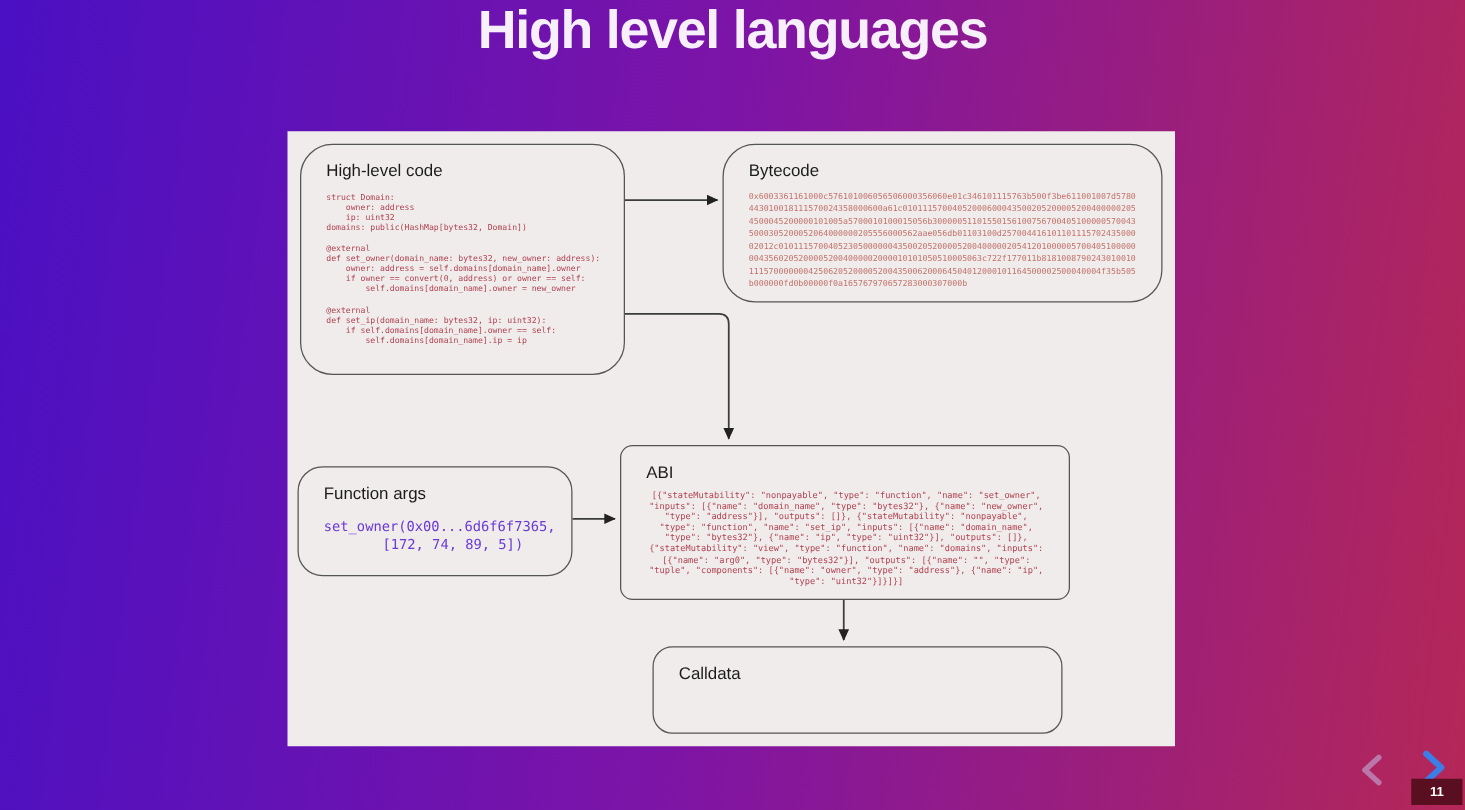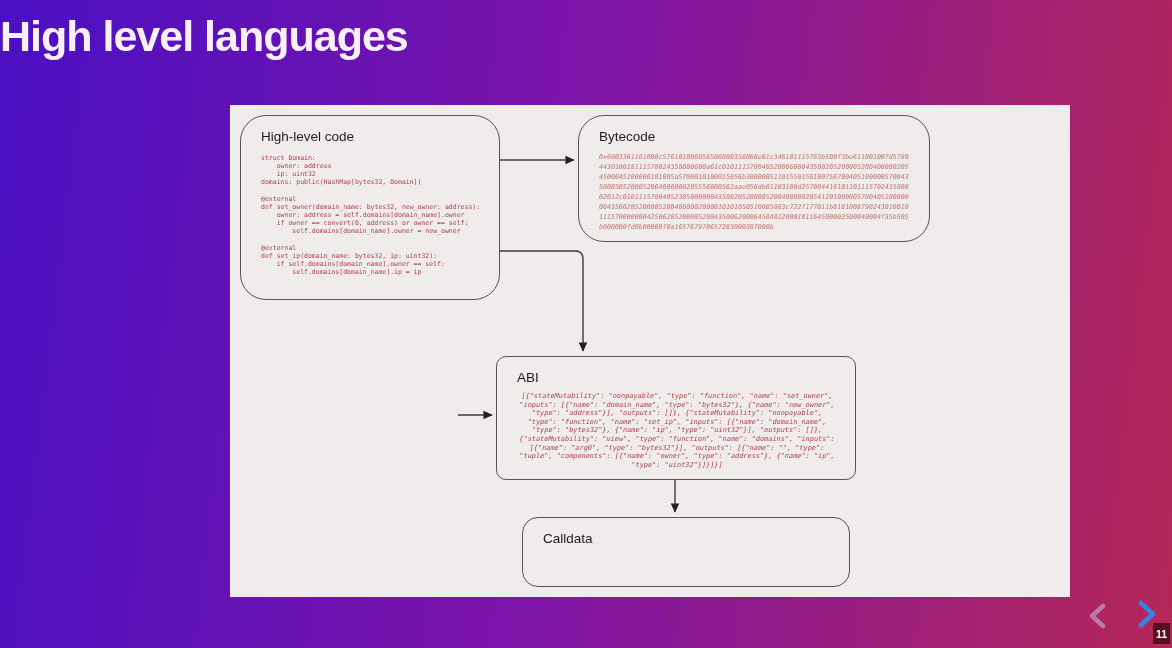--- a/index.html
+++ b/index.html
@@ -6,40 +6,40 @@
   html, body { margin: 0; padding: 0; }
   body {
     width: 1172px; height: 648px; overflow: hidden;
     font-family: "Liberation Sans", sans-serif;
   }
   .stage {
     position: relative; width: 1172px; height: 648px;
     background: linear-gradient(97deg, #4a10c3 0%, #7d14a7 48%, #b42757 100%);
   }
   .slide-title {
-    position: absolute; top: 12px; left: 0; right: 0;
-    margin: 0; text-align: left;
+    position: absolute; top: 0; left: 0; right: 0;
+    margin: 0; text-align: center;
     color: #f7f0fb; font-size: 43px; font-weight: bold; letter-spacing: -1px;
   }
   .panel {
     position: absolute; left: 230px; top: 105px;
-    width: 840px; height: 492px; background: #efeceb; padding-left: 28px;
+    width: 710px; height: 492px; background: #efeceb; padding-left: 28px;
   }
   .connectors { position: absolute; left: 0; top: 0; pointer-events: none; }
   .box {
     position: absolute; border: 1.6px solid #555; border-radius: 26px;
     background: #efeceb; padding: 13px 18px 0 20px;
   }
   .box-title { font-size: 13.5px; color: #1c1c1c; }
   .box-high-level { left: 10px; top: 10px; width: 260px; height: 185px; }
   .box-bytecode   { left: 348px; top: 10px; width: 352px; height: 127px; }
   .box-funcargs   { left: 8px;  top: 268px; width: 220px; height: 88px; border-radius: 20px; }
   .box-abi        { left: 266px; top: 251px; width: 360px; height: 124px; border-radius: 10px; }
   .box-calldata   { left: 282px; top: 412px; width: 328px; height: 70px; border-radius: 16px; margin-left: 10px; }
-  .mono { font-family: "DejaVu Sans Mono", monospace; font-style: italic; }
+  .mono { font-family: "DejaVu Sans Mono", monospace; }
   .hl-code {
     margin: 10px 0 0 0; white-space: pre;
     font-family: "DejaVu Sans Mono", monospace;
     font-size: 6.5px; line-height: 8.15px; color: #b0404f;
   }
   .bytecode-text {
     margin-top: 8px; font-size: 6.6px; line-height: 10px;
     color: #c3736b; word-break: break-all; white-space: normal;
   }
   .abi-text {
@@ -55,21 +55,21 @@
     color: #8a5cd9; word-break: break-all; white-space: pre-wrap;
   }
   .nav-btn {
     position: absolute; width: 28px; height: 32px;
     background: transparent; border: none; padding: 0; cursor: pointer;
   }
   .nav-prev { left: 1084px; top: 600px; }
   .nav-next { left: 1132px; top: 598px; }
   .page-badge {
     position: absolute; right: 2px; bottom: 4px;
-    width: 17px; height: 21px; background: #5a0f20;
+    width: 41px; height: 21px; background: #5a0f20;
     color: #ffffff; font-size: 10.5px; font-weight: bold;
     display: flex; align-items: center; justify-content: center;
   }
 </style>
 </head>
 <body>
 
 <div class="stage">
 
   <h1 class="slide-title">High level languages</h1>
@@ -105,20 +105,25 @@
 def set_ip(domain_name: bytes32, ip: uint32):
     if self.domains[domain_name].owner == self:
         self.domains[domain_name].ip = ip</pre>
     </div>
 
     <div class="box box-bytecode">
       <div class="box-title">Bytecode</div>
       <div class="mono bytecode-text">0x6003361161000c576101006056506000356060e01c346101115763b500f3be611001007d5780443010018111570024358000600a61c010111570040520006000435002052000052004000002054500045200000101005a5700010100015056b300000511015501561007567004051000005700435000305200052064000000205556000562aae056db01103100d25700441610110111570243500002012c01011157004052305000000435002052000052004000002054120100000570040510000000435602052000052004000002000010101050510005063c722f177011b818100879024301001011157000000042506205200005200435006200064504012000101164500002500040004f35b505b000000fd0b00000f0a165767970657283000307000b</div>
     </div>
 
+    <div class="box box-funcargs">
+      <div class="box-title">Function args</div>
+      <div class="mono funcargs-text">set_owner(0x00...6d6f6f7365,
+    [172, 74, 89, 5])</div>
+    </div>
 
     <div class="box box-abi">
       <div class="box-title">ABI</div>
       <div class="mono abi-text">[{"stateMutability": "nonpayable", "type": "function", "name": "set_owner", "inputs": [{"name": "domain_name", "type": "bytes32"}, {"name": "new_owner", "type": "address"}], "outputs": []}, {"stateMutability": "nonpayable", "type": "function", "name": "set_ip", "inputs": [{"name": "domain_name", "type": "bytes32"}, {"name": "ip", "type": "uint32"}], "outputs": []}, {"stateMutability": "view", "type": "function", "name": "domains", "inputs": [{"name": "arg0", "type": "bytes32"}], "outputs": [{"name": "", "type": "tuple", "components": [{"name": "owner", "type": "address"}, {"name": "ip", "type": "uint32"}]}]}]</div>
     </div>
 
     <div class="box box-calldata">
       <div class="box-title">Calldata</div>
     </div>
 

